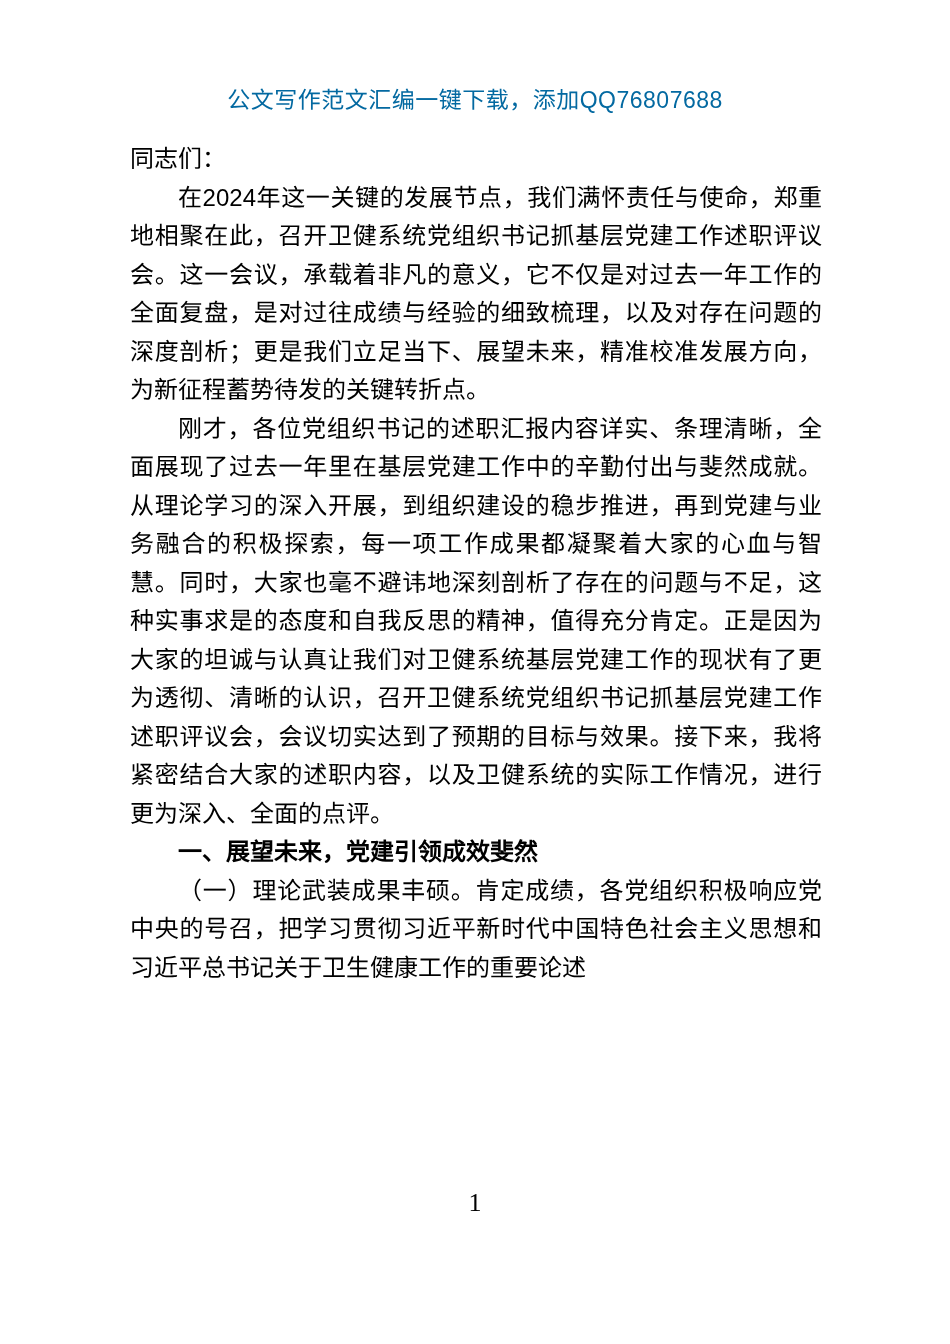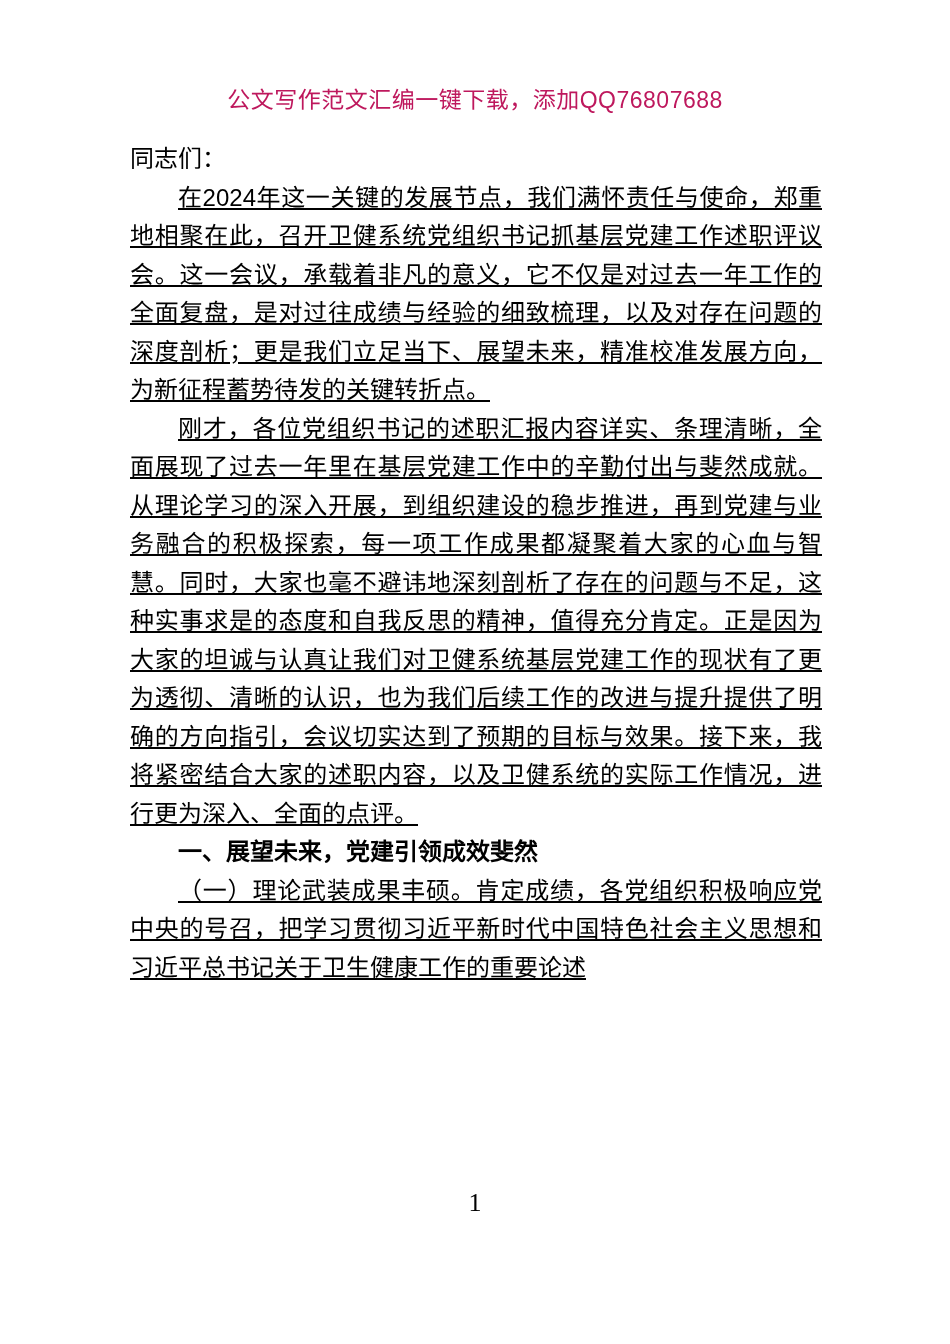--- a/index.html
+++ b/index.html
@@ -15,21 +15,21 @@
     background: #ffffff;
     overflow: hidden;
     font-family: "Liberation Sans", sans-serif;
     color: #000000;
   }
   .promo-banner {
     margin-top: 86px;
     text-align: center;
     font-size: 23px;
     line-height: 28px;
-    color: #be185d;
+    color: #0369a1;
     letter-spacing: 0.5px;
   }
   .doc-title {
     margin: 54px 60px 0 60px;
     text-align: center;
     font-size: 38px;
     line-height: 72px;
     font-weight: 600;
     letter-spacing: 1px;
   }
@@ -44,21 +44,20 @@
     line-height: 38.5px;
     text-align: justify;
     text-justify: inter-ideograph;
   }
   .doc-body p {
     margin: 0;
     padding: 0;
   }
   .para-indent {
     text-indent: 2em;
-    text-decoration: underline;
   }
   .para-plain {
     text-indent: 0;
   }
   .para-heading {
     text-indent: 2em;
     font-weight: 600;
   }
   .page-footer {
     position: absolute;
@@ -75,21 +74,21 @@
 <body>
 
 <div class="page">
 
   <div class="promo-banner">公文写作范文汇编一键下载，添加QQ76807688</div>
 
 
   <div class="doc-body">
     <p class="para-plain">同志们：</p>
     <p class="para-indent">在2024年这一关键的发展节点，我们满怀责任与使命，郑重地相聚在此，召开卫健系统党组织书记抓基层党建工作述职评议会。这一会议，承载着非凡的意义，它不仅是对过去一年工作的全面复盘，是对过往成绩与经验的细致梳理，以及对存在问题的深度剖析；更是我们立足当下、展望未来，精准校准发展方向，为新征程蓄势待发的关键转折点。</p>
-    <p class="para-indent">刚才，各位党组织书记的述职汇报内容详实、条理清晰，全面展现了过去一年里在基层党建工作中的辛勤付出与斐然成就。从理论学习的深入开展，到组织建设的稳步推进，再到党建与业务融合的积极探索，每一项工作成果都凝聚着大家的心血与智慧。同时，大家也毫不避讳地深刻剖析了存在的问题与不足，这种实事求是的态度和自我反思的精神，值得充分肯定。正是因为大家的坦诚与认真让我们对卫健系统基层党建工作的现状有了更为透彻、清晰的认识，也为我们后续工作的改进与提升提供了明确的方向指引，会议切实达到了预期的目标与效果。接下来，我将紧密结合大家的述职内容，以及卫健系统的实际工作情况，进行更为深入、全面的点评。</p>
+    <p class="para-indent">刚才，各位党组织书记的述职汇报内容详实、条理清晰，全面展现了过去一年里在基层党建工作中的辛勤付出与斐然成就。从理论学习的深入开展，到组织建设的稳步推进，再到党建与业务融合的积极探索，每一项工作成果都凝聚着大家的心血与智慧。同时，大家也毫不避讳地深刻剖析了存在的问题与不足，这种实事求是的态度和自我反思的精神，值得充分肯定。正是因为大家的坦诚与认真让我们对卫健系统基层党建工作的现状有了更为透彻、清晰的认识，召开卫健系统党组织书记抓基层党建工作述职评议会，会议切实达到了预期的目标与效果。接下来，我将紧密结合大家的述职内容，以及卫健系统的实际工作情况，进行更为深入、全面的点评。</p>
     <p class="para-heading">一、展望未来，党建引领成效斐然</p>
     <p class="para-indent">（一）理论武装成果丰硕。肯定成绩，各党组织积极响应党中央的号召，把学习贯彻习近平新时代中国特色社会主义思想和习近平总书记关于卫生健康工作的重要论述</p>
   </div>
 
   <div class="page-footer">
     <span>1</span>
   </div>
 
 </div>
 

